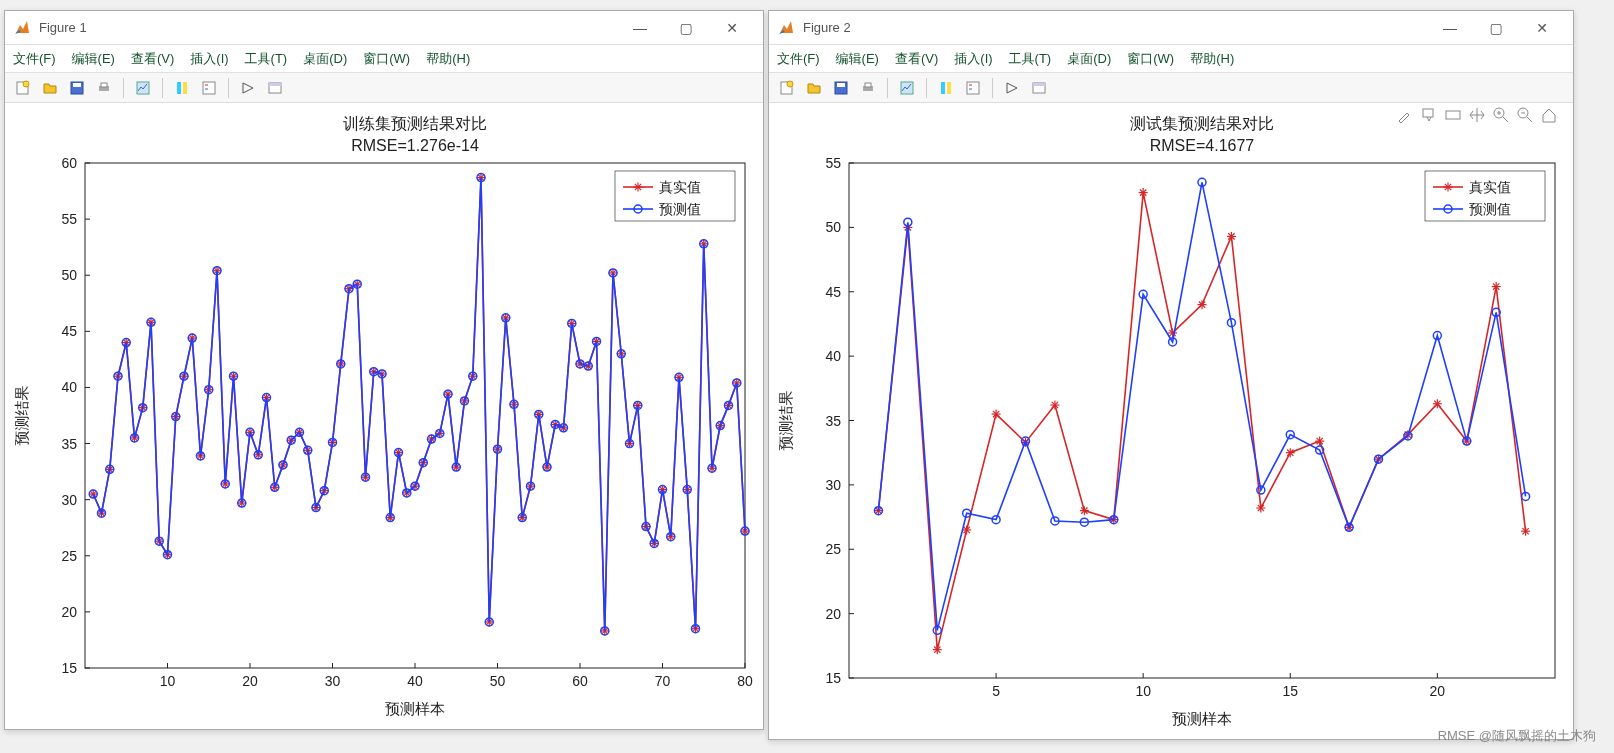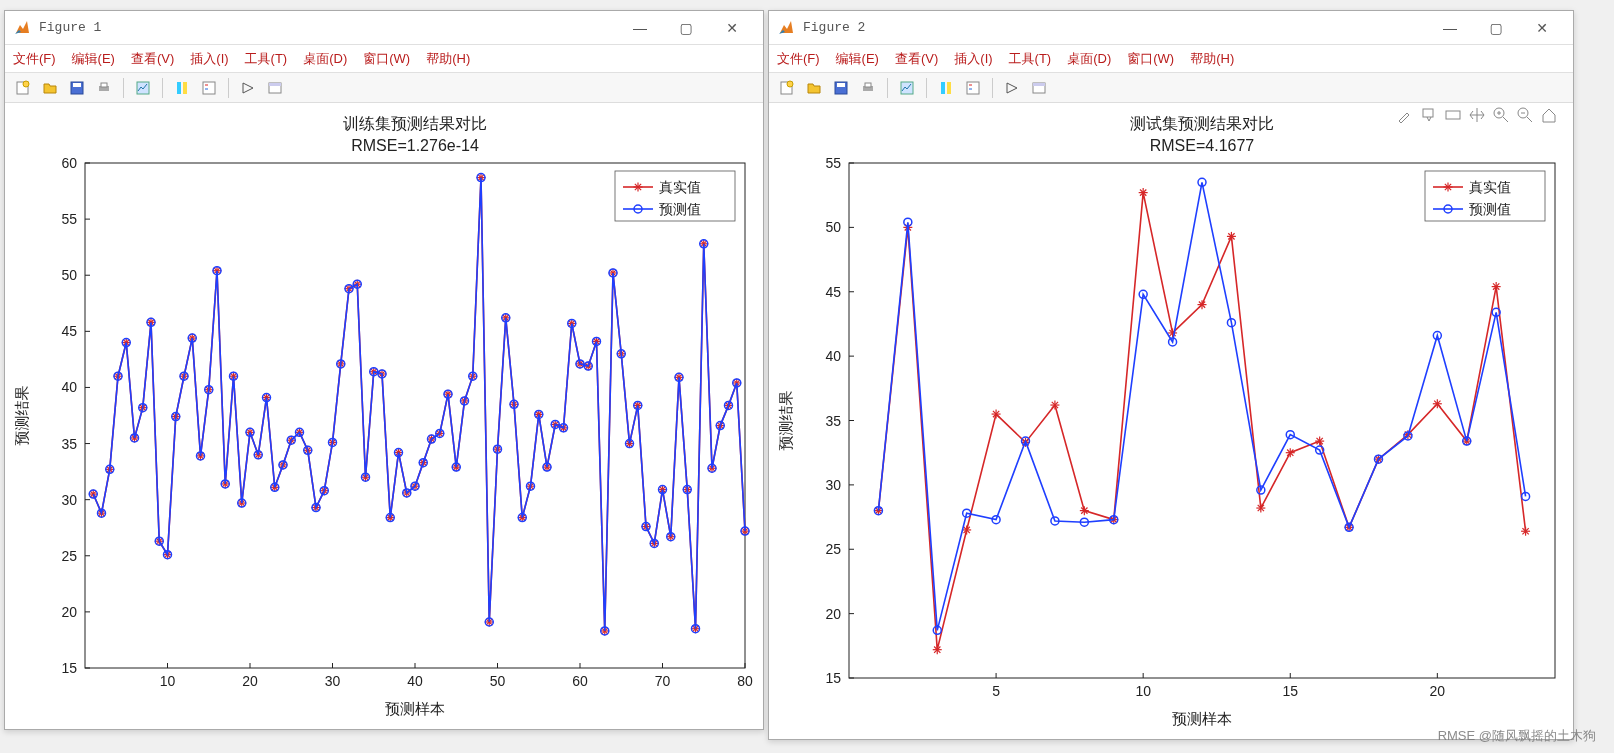--- a/index.html
+++ b/index.html
@@ -1,23 +1,23 @@
 <!DOCTYPE html>
 <html><head>
 <meta charset="utf-8">
 <style>
   * { box-sizing: border-box; margin: 0; padding: 0; }
   body { font-family: "Microsoft YaHei", sans-serif; background: #f0f0f0; width: 1614px; height: 753px; overflow: hidden; position: relative; }
   .figure-window { position: absolute; background: #fff; border: 1px solid #aaa; box-shadow: 0 2px 6px rgba(0,0,0,0.15); }
   .titlebar { height: 34px; display: flex; align-items: center; padding: 0 8px; background: #fff; border-bottom: 1px solid #e0e0e0; }
   .titlebar .app-icon { width: 18px; height: 18px; margin-right: 8px; display: flex; align-items: center; justify-content: center; }
-  .titlebar .title { font-size: 13px; color: #555; flex: 1; font-family: Liberation Mono, monospace; }
+  .titlebar .title { font-size: 13px; color: #555; flex: 1; }
   .winbtns { display: flex; gap: 0; }
   .winbtn { width: 46px; height: 28px; display: flex; align-items: center; justify-content: center; color: #555; font-size: 14px; }
-  .menubar { height: 28px; display: flex; align-items: center; padding: 0 8px; gap: 16px; border-bottom: 1px solid #e0e0e0; font-size: 13px; color: #b91c1c; }
+  .menubar { height: 28px; display: flex; align-items: center; padding: 0 8px; gap: 16px; border-bottom: 1px solid #e0e0e0; font-size: 13px; color: #14532d; }
   .menubar span { cursor: default; }
   .toolbar { height: 30px; display: flex; align-items: center; padding: 0 6px; gap: 3px; border-bottom: 1px solid #ddd; background: #f7f7f7; }
   .tbtn { width: 24px; height: 24px; display: flex; align-items: center; justify-content: center; border: 1px solid transparent; border-radius: 2px; }
   .tsep { width: 1px; height: 20px; background: #ccc; margin: 0 4px; }
   .plot-area { position: relative; flex: 1; }
   .axes-tools { position: absolute; top: 2px; right: 14px; display: flex; gap: 4px; color: #888; }
   .axes-tools svg { width: 20px; height: 20px; }
   .watermark { position: absolute; right: 18px; bottom: 8px; font-size: 13px; color: rgba(120,120,120,0.85); font-family: sans-serif; }
   svg.plot { display: block; }
   .axis-label { font-size: 15px; fill: #222; }

